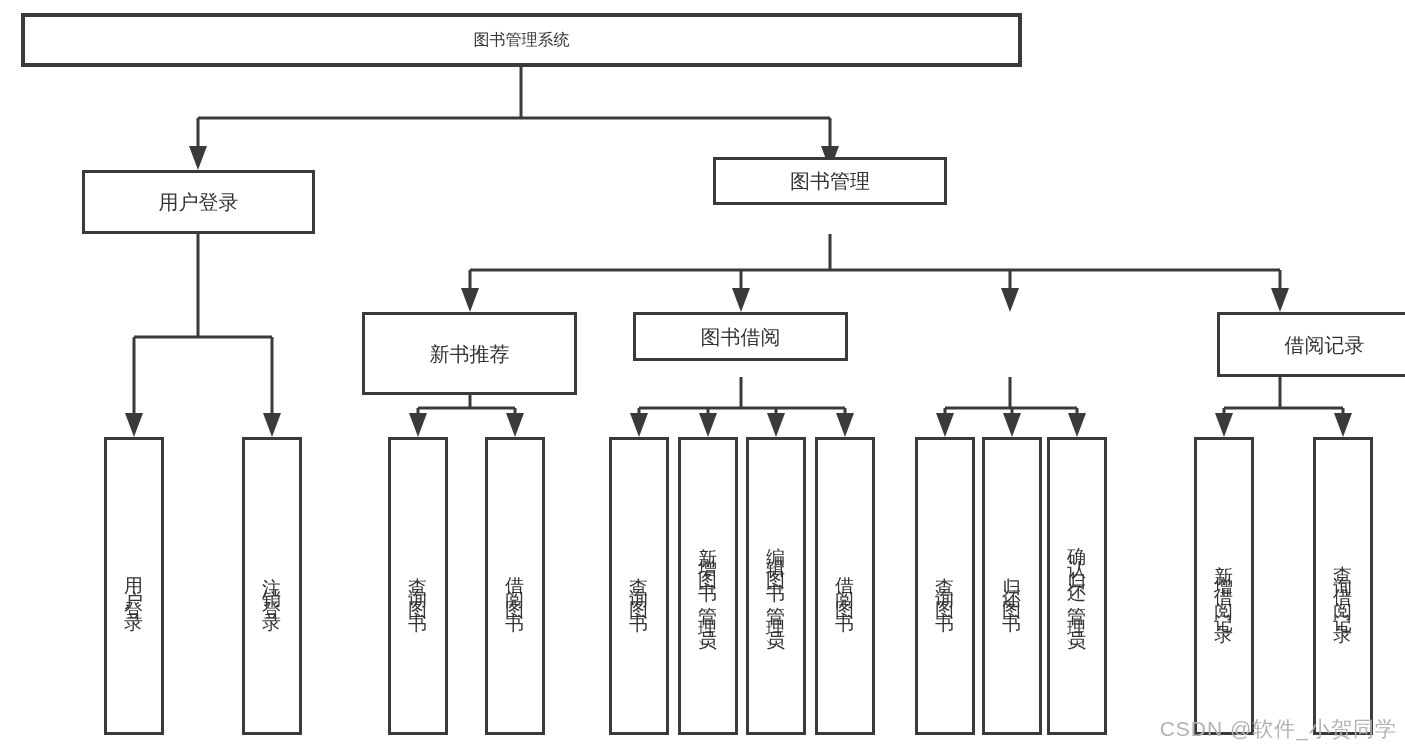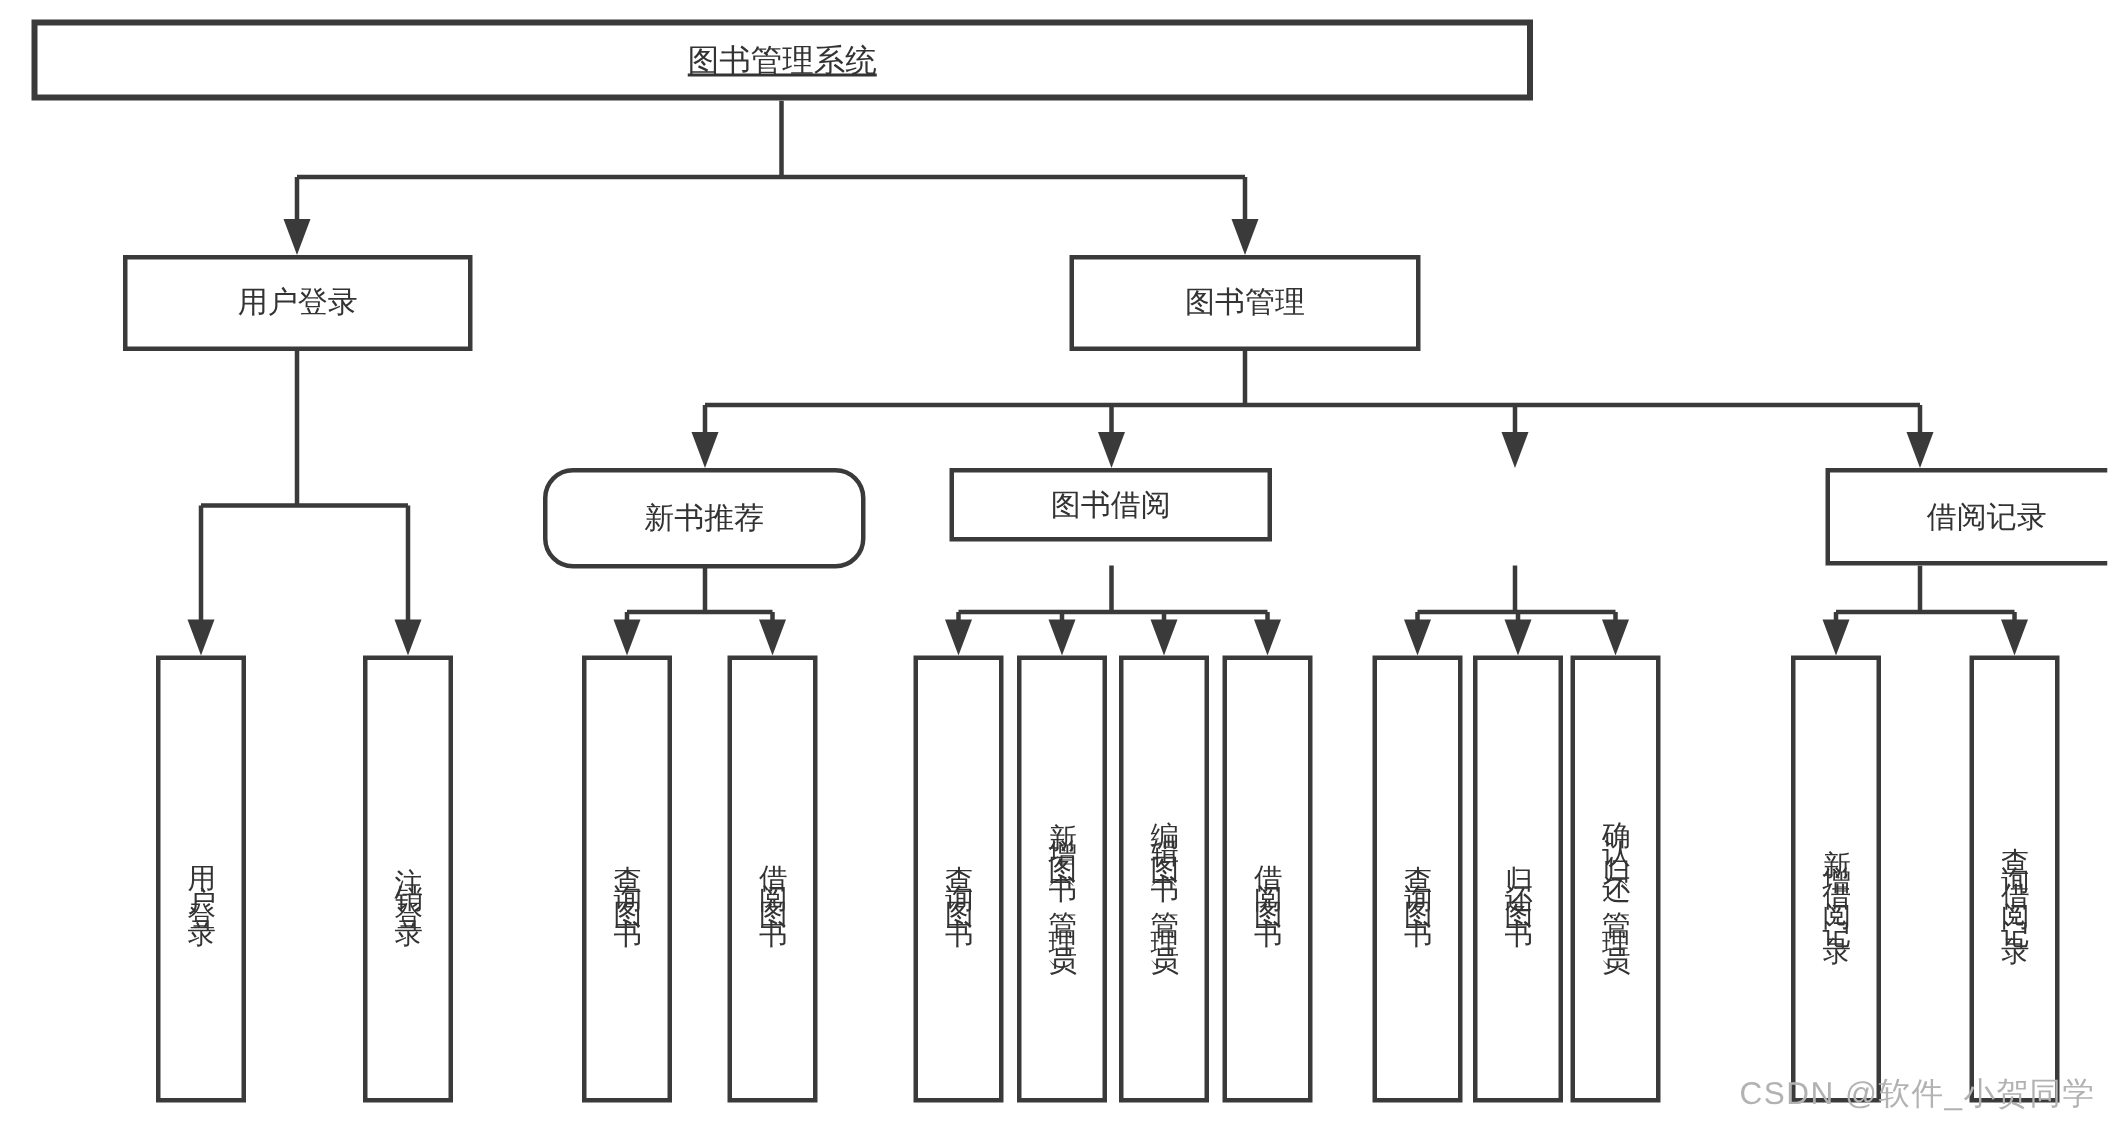--- a/index.html
+++ b/index.html
@@ -21,21 +21,21 @@
     position:absolute;
     box-sizing:border-box;
     background:#fff;
     border:3px solid var(--line);
     color:var(--text);
     display:flex;align-items:center;justify-content:center;
     font-size:20px;line-height:1;
     text-align:center;
     white-space:nowrap;
   }
-  .root{font-size:21px;border-width:4px;text-decoration:underline;}
+  .root{font-size:16px;border-width:4px;}
   .vnode{
     writing-mode:vertical-rl;
     text-orientation:mixed;
     font-size:19px;
     letter-spacing:12px;
     line-height:1;
     white-space:normal;
   }
   .watermark{
     position:absolute;
@@ -87,23 +87,23 @@
       <polygon points="1003,413 1021,413 1012,437"></polygon>
       <polygon points="1068,413 1086,413 1077,437"></polygon>
       <polygon points="1215,413 1233,413 1224,437"></polygon>
       <polygon points="1334,413 1352,413 1343,437"></polygon>
     </g>
   </svg>
 
   <div class="node root" style="left:21px;top:13px;width:1001px;height:54px;">图书管理系统</div>
 
   <div class="node" style="left:82px;top:170px;width:233px;height:64px;">用户登录</div>
-  <div class="node" style="left:713px;top:170px;width:234px;height:64px;">图书管理</div>
+  <div class="node" style="left:713px;top:157px;width:234px;height:48px;">图书管理</div>
 
-  <div class="node" style="left:362px;top:312px;width:215px;height:67px;border-radius:20px;">新书推荐</div>
+  <div class="node" style="left:362px;top:312px;width:215px;height:83px;">新书推荐</div>
   <div class="node" style="left:633px;top:312px;width:215px;height:49px;">图书借阅</div>
   <div class="node" style="left:1173px;top:312px;width:215px;height:65px;margin-left:44px;">借阅记录</div>
 
   <div class="node vnode" style="left:104px;top:437px;width:60px;height:298px;">用户登录</div>
   <div class="node vnode" style="left:242px;top:437px;width:60px;height:298px;">注销登录</div>
 
   <div class="node vnode" style="left:388px;top:437px;width:60px;height:298px;">查询图书</div>
   <div class="node vnode" style="left:485px;top:437px;width:60px;height:298px;">借阅图书</div>
 
   <div class="node vnode" style="left:609px;top:437px;width:60px;height:298px;">查询图书</div>

